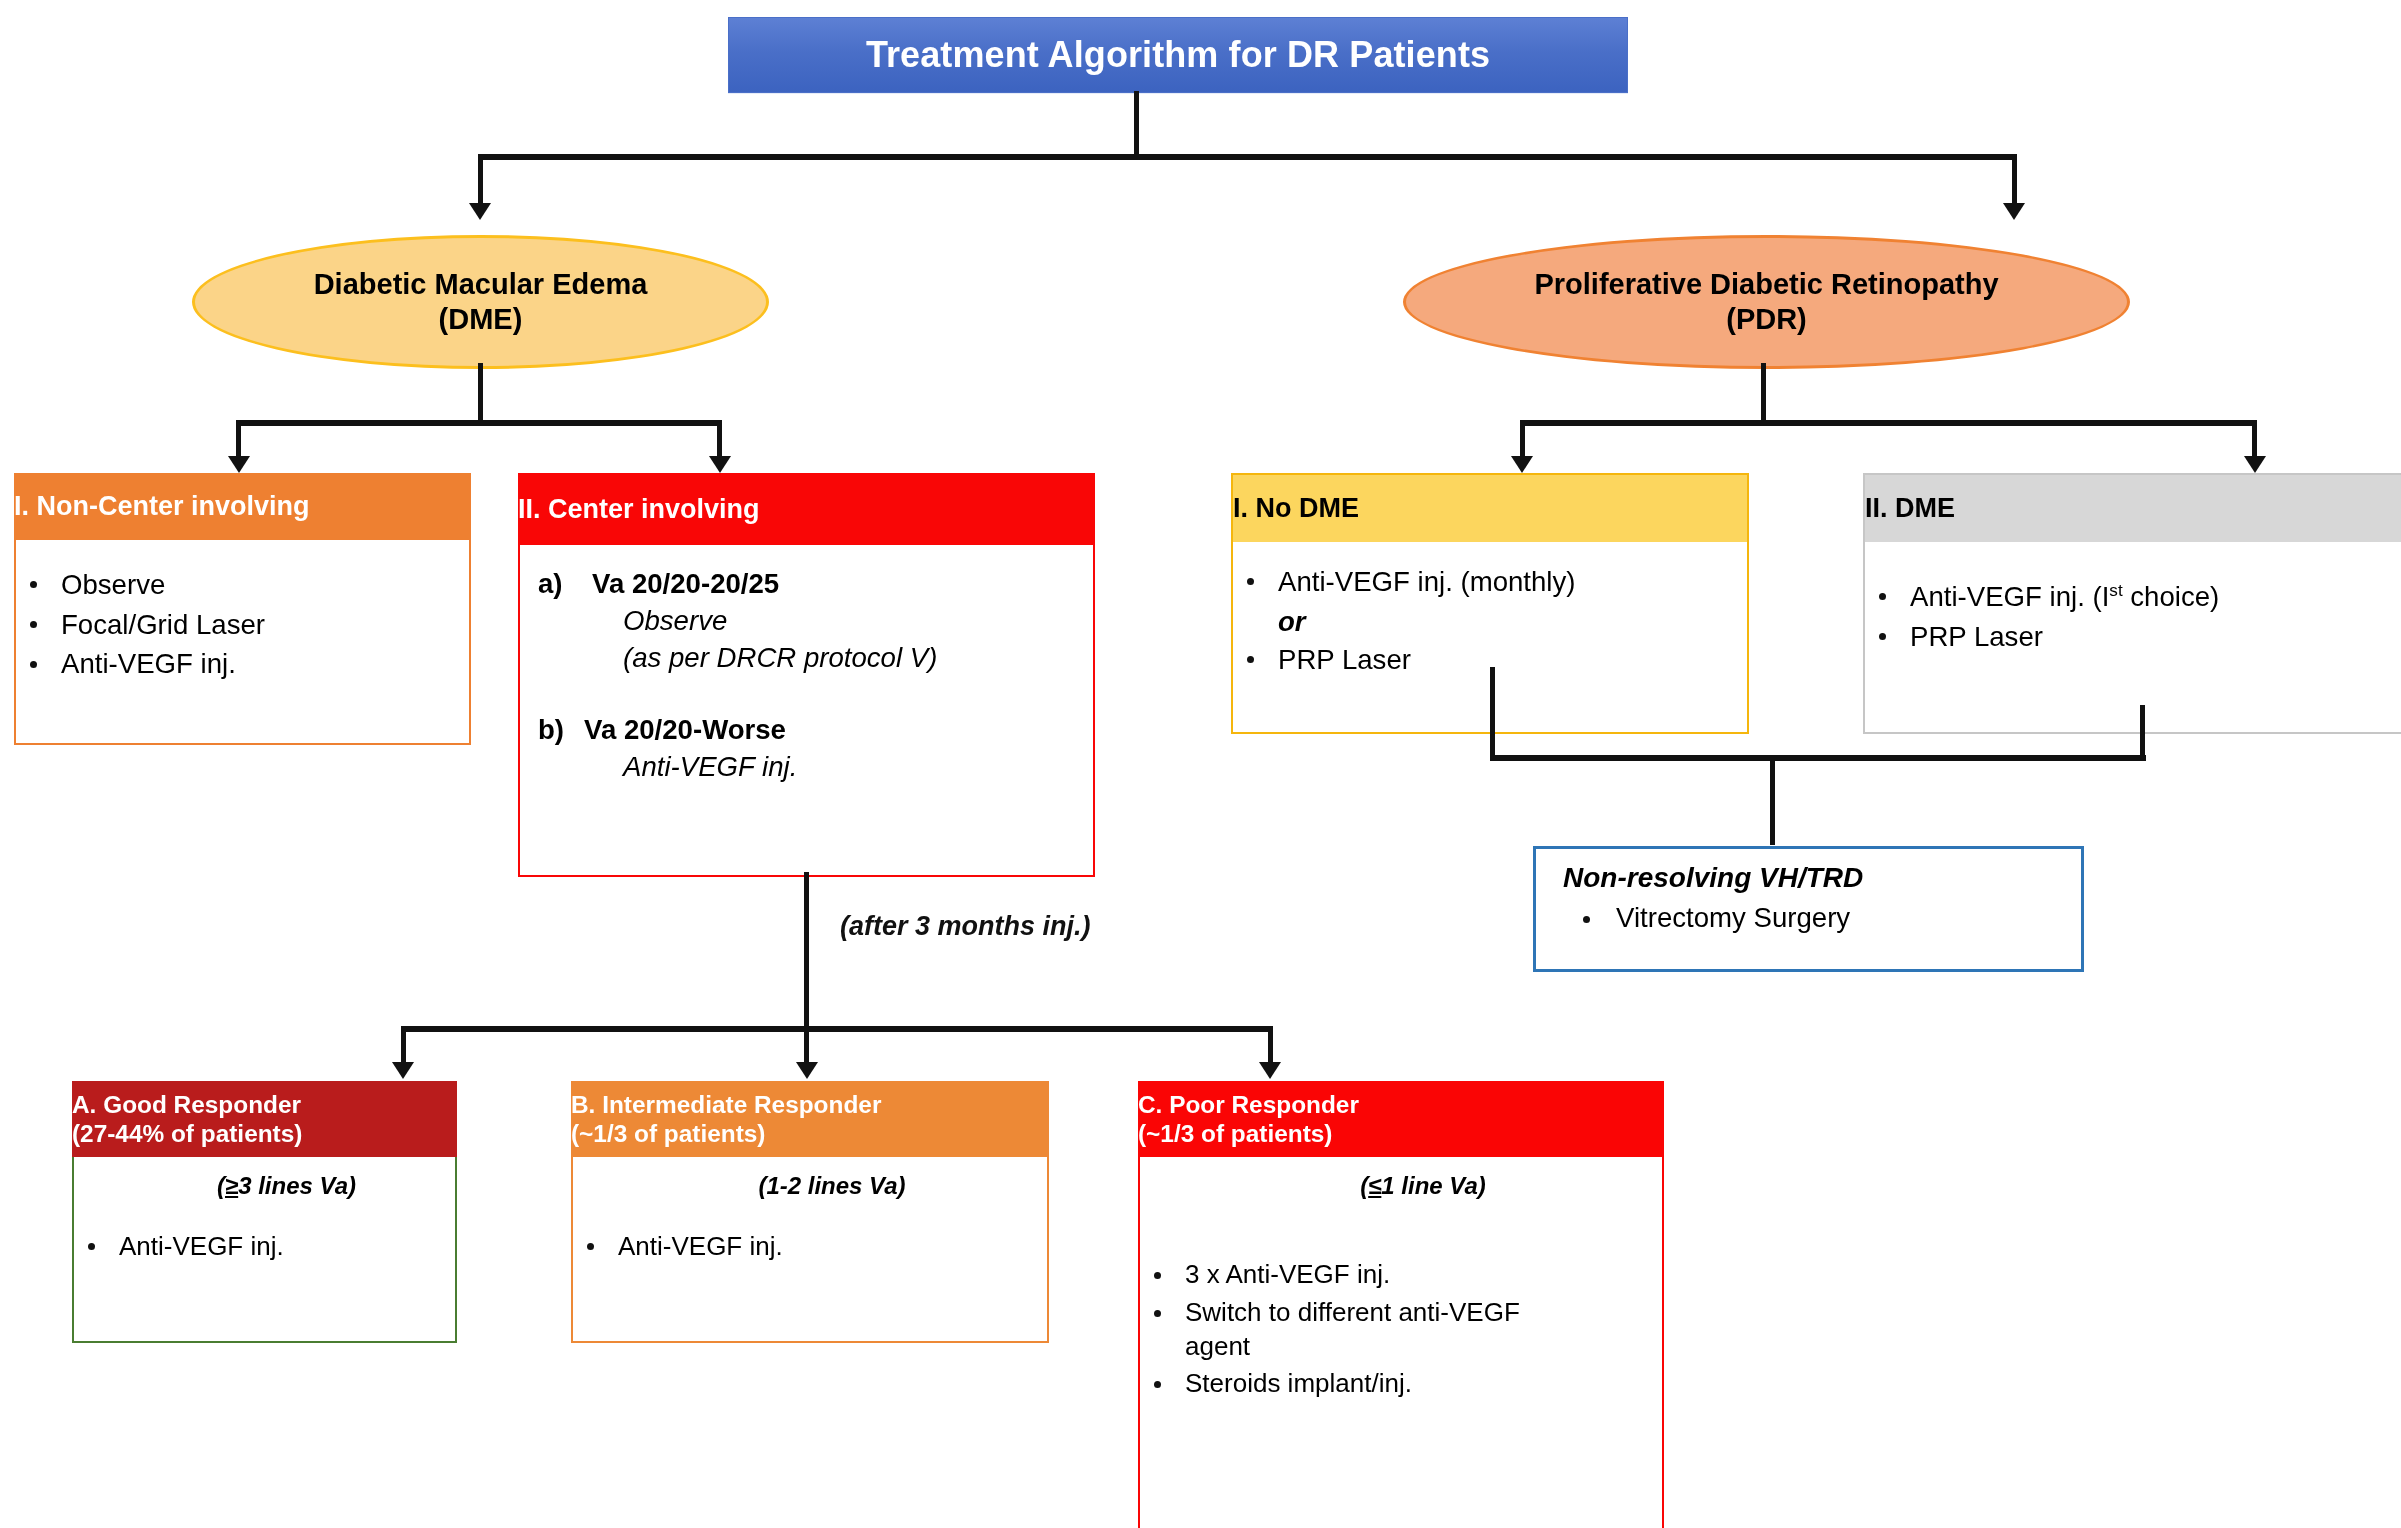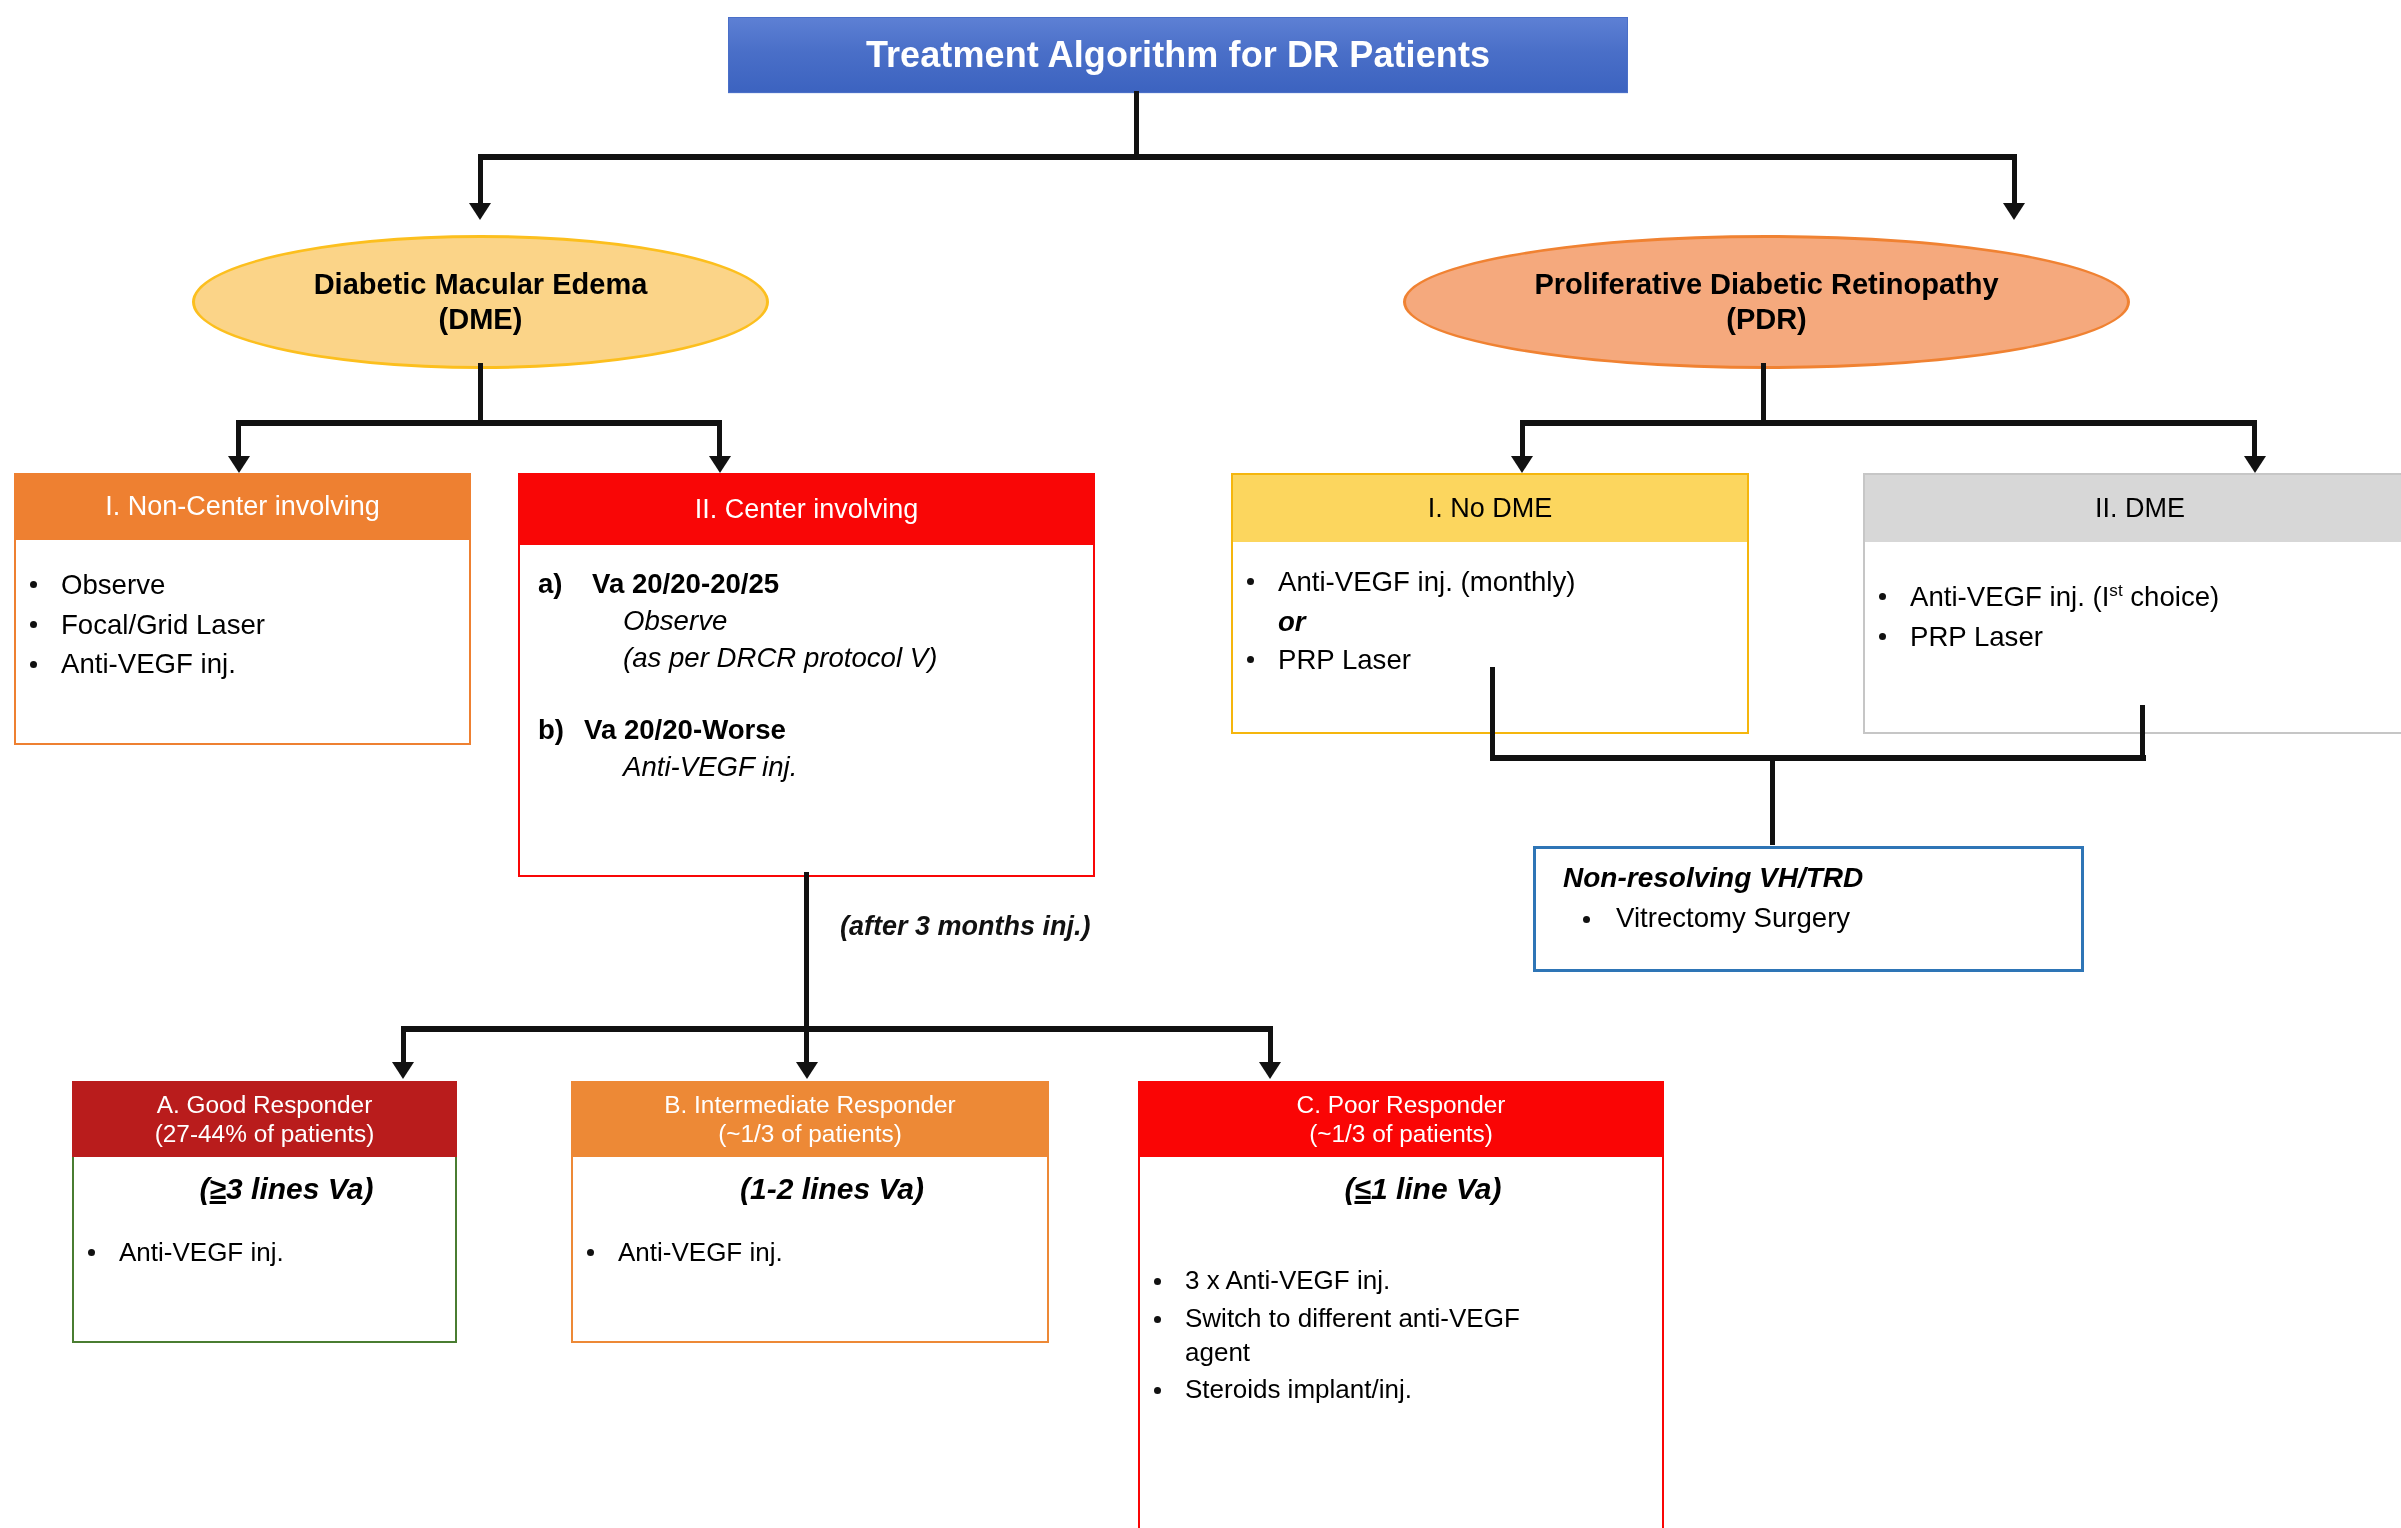--- a/index.html
+++ b/index.html
@@ -28,22 +28,22 @@
     background:#fbd488;border:3.2px solid #fcbf1e;font-size:29px;
   }
   #ellipse-pdr{
     left:1403px;top:235px;width:721px;height:128px;
     background:#f5a97d;border:3.2px solid #f08232;font-size:29px;
   }
 
   
   .card{background:#ffffff;box-sizing:border-box;}
   .card .hdr{
-    text-align:center;font-weight:normal;line-height:1.2;
-    display:flex;flex-direction:column;align-items:center;justify-content:center;
+    text-align:center;font-weight:bold;line-height:1.2;
+    display:flex;flex-direction:column;align-items:flex-start;justify-content:center;
   }
   .card .body{background:#fff;box-sizing:border-box;}
 
   ul.blist{margin:0;padding:0;list-style:none;}
   ul.blist li{position:relative;padding-left:45px;line-height:1.30;margin-bottom:3.8px;}
   ul.blist li::before{
     content:"";position:absolute;left:14px;top:.52em;
     width:7px;height:7px;background:#111;border-radius:50%;
   }
   li.nobullet{padding-left:45px;}
@@ -109,21 +109,21 @@
   #card-inter{left:571px;top:1081px;width:478px;}
   #card-inter .hdr{background:#ed8936;color:#fff;font-size:24.4px;height:76px;}
   #card-inter .body{border:2.6px solid #ed8936;border-top:none;height:186px;
                     font-size:26px;padding-top:15.4px;}
 
   #card-poor{left:1138px;top:1081px;width:526px;}
   #card-poor .hdr{background:#fa0505;color:#fff;font-size:24.4px;height:76px;}
   #card-poor .body{border:2.6px solid #fa0505;border-top:none;height:385px;
                    font-size:26px;padding-top:15.4px;}
 
-  .vaband{text-align:center;font-weight:bold;font-style:italic;font-size:30px;margin-bottom:29.5px;padding-left:44px;}
+  .vaband{text-align:center;font-weight:bold;font-style:italic;font-size:24px;margin-bottom:29.5px;padding-left:44px;}
   .vaband u{text-decoration:underline;}
 
   
   .ln{background:#111;position:absolute;}
   .vline{width:5.1px;}
   .hline{height:5.8px;}
   .arrow{position:absolute;width:0;height:0;
          border-left:11px solid transparent;border-right:11px solid transparent;
          border-top:17.3px solid #111;}
 

